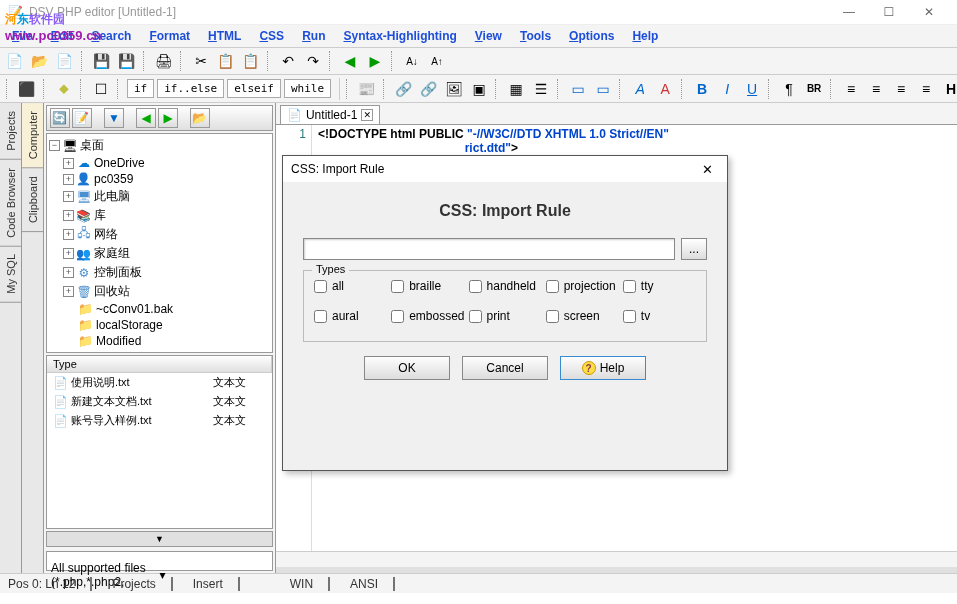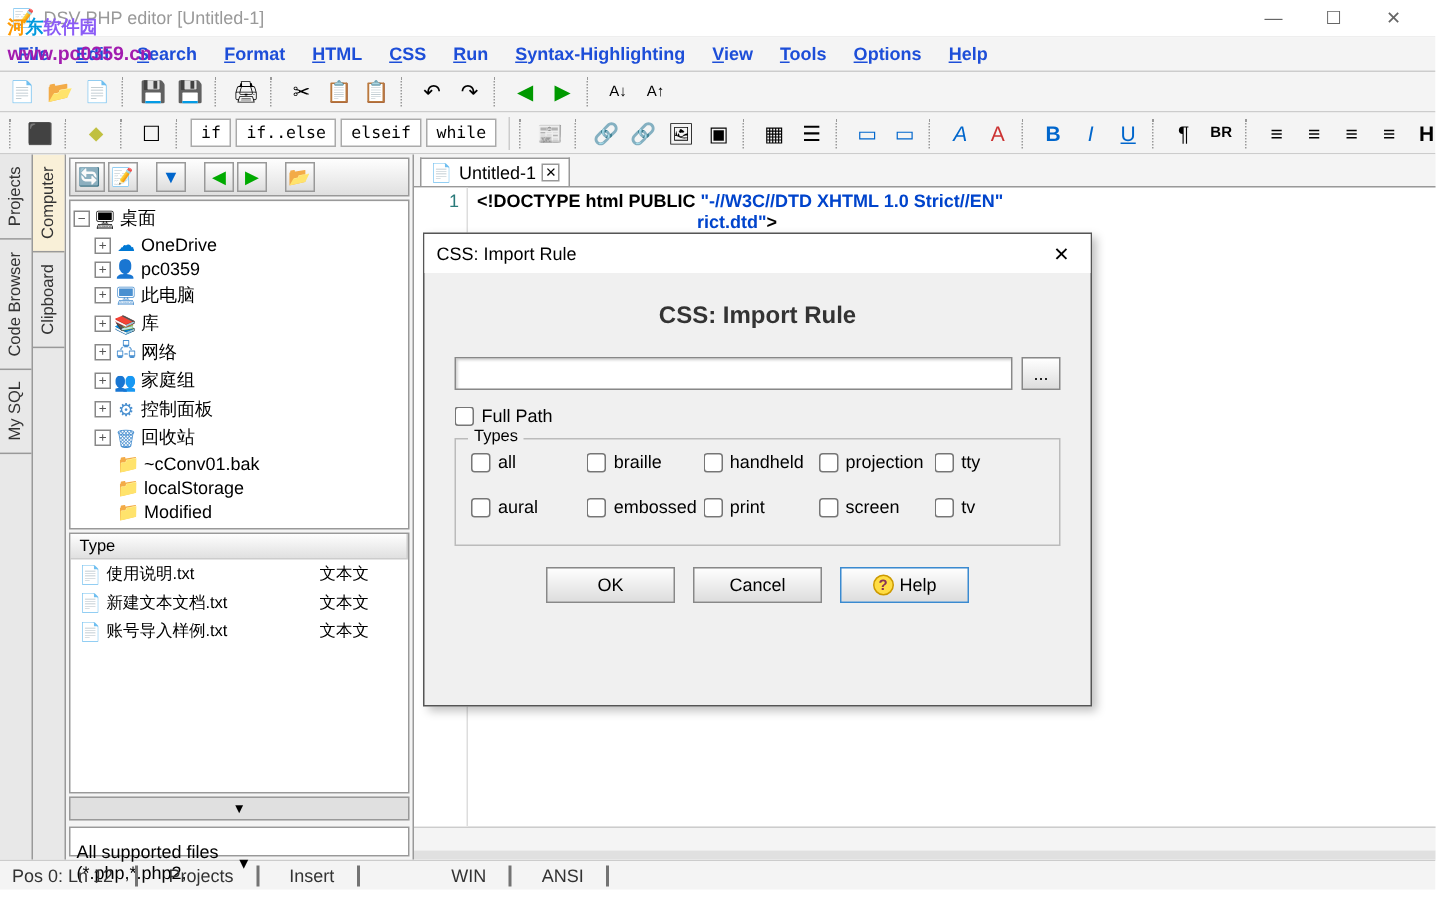--- a/index.html
+++ b/index.html
@@ -334,39 +334,35 @@
     </div>
     <div style="height:16px;background:#f4f4f4;border-top:1px solid #ccc;"></div>
     <div style="height:6px;background:#e0e0e0;"></div>
   </div>
 </div>
 
 <div class="statusbar">
   <span class="cell">Pos 0: Ln 12</span>
   <span class="cell">Projects</span>
   <span class="cell">Insert</span>
-  <span class="cell" style="margin-left:41px;">WIN</span>
+  <span class="cell" style="margin-left:30px;">WIN</span>
   <span class="cell">ANSI</span>
 </div>
 
 <div class="dialog">
   <div class="dlg-title">
     <span class="t">CSS: Import  Rule</span>
     <span class="x">✕</span>
   </div>
   <div class="dlg-body">
     <div class="dlg-h">CSS: Import Rule</div>
     <div class="dlg-row">
       <input class="dlg-input" style="">
       <div class="dlg-browse">...</div>
     </div>
-    <label class="dlg-check">
-      <input type="checkbox" style="">
-        <span>Full Path</span>
-    </label>
     <div class="fieldset">
       <div class="legend">Types</div>
       <div class="fs-grid" id="types-grid">
           <label class="dlg-check">
             <input type="checkbox" style="">
             <span>all</span>
           </label>
           <label class="dlg-check">
             <input type="checkbox" style="">
             <span>braille</span>

